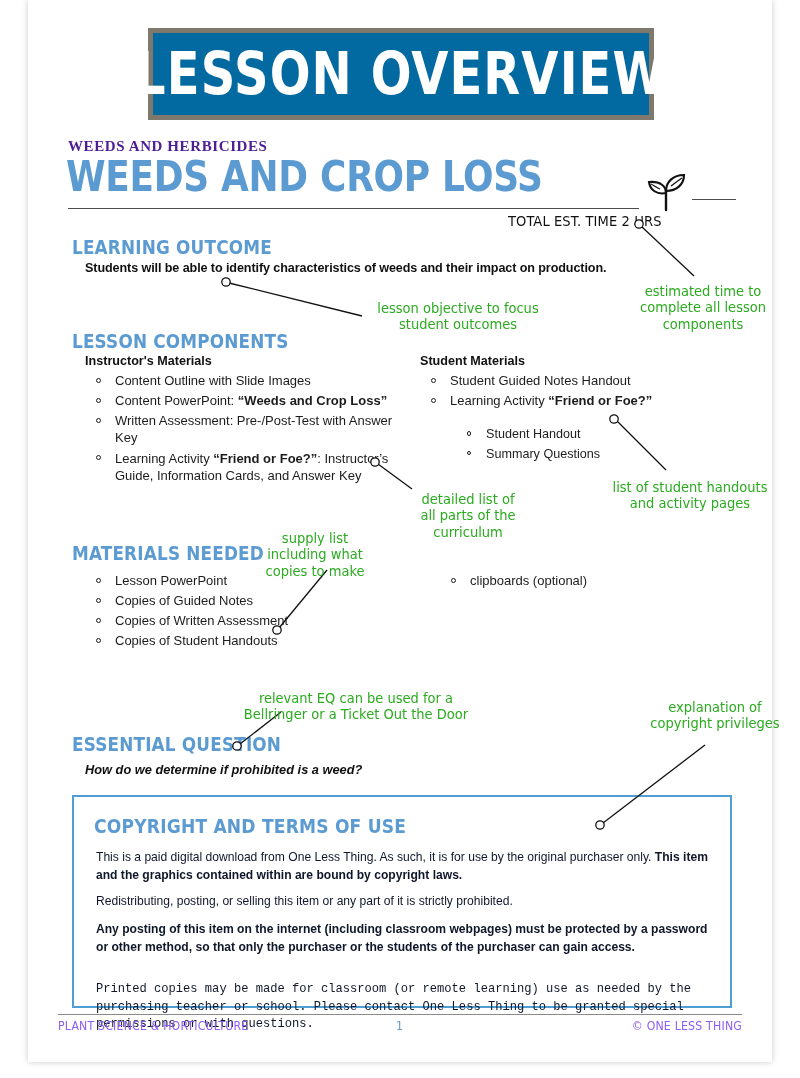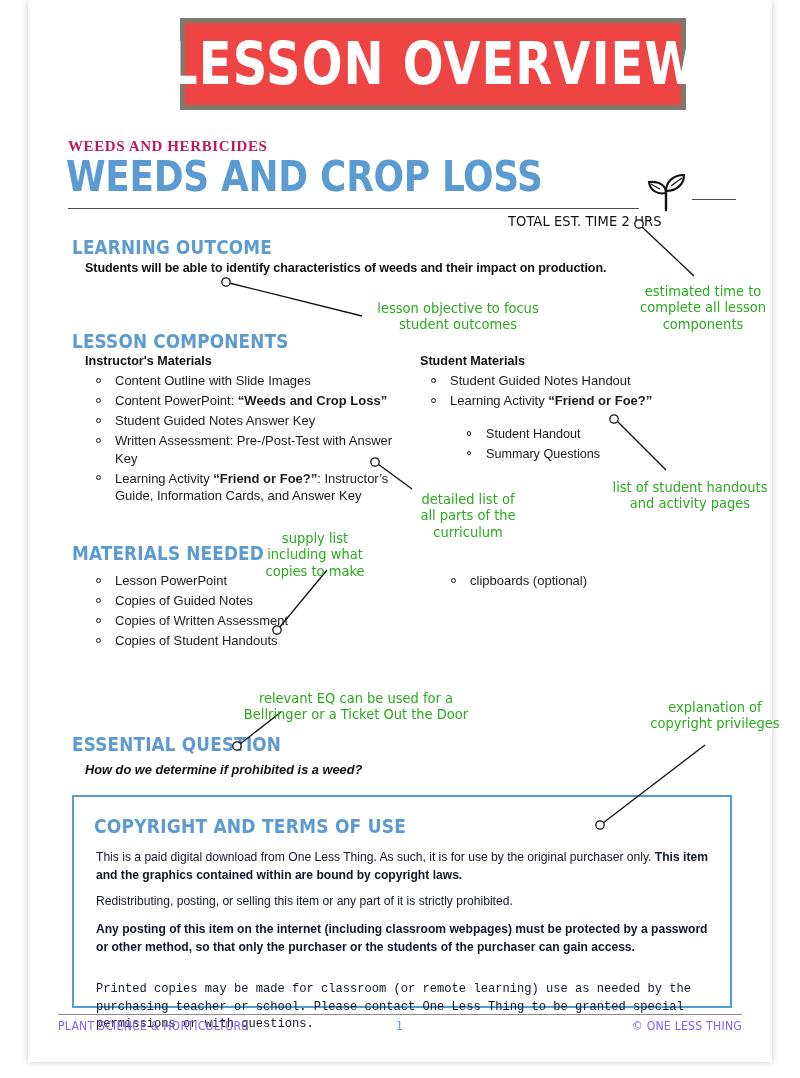--- a/index.html
+++ b/index.html
@@ -25,31 +25,30 @@
     width: 744px;
     height: 1062px;
     background: #ffffff;
     box-shadow: 0 0 6px rgba(0,0,0,0.22);
   }
 
   
   #banner {
     position: absolute;
     left: 148px;
-    top: 18px;
+    top: 28px;
     width: 506px;
     height: 92px;
-    background: #ef4444;
+    background: #0369a1;
     border: 5px solid #7f786c;
     box-sizing: border-box;
     display: flex;
     align-items: center;
     justify-content: center;
     z-index: 5;
-    margin-left: 32px;
   }
   #banner-title {
     font-family: "Liberation Sans Narrow", "DejaVu Sans Condensed", "Liberation Sans", sans-serif;
     font-weight: bold;
     font-size: 58px;
     letter-spacing: 1.2px;
     color: #ffffff;
     line-height: 1;
     transform: scaleX(0.92);
     white-space: nowrap;
@@ -57,21 +56,21 @@
 
   
   #kicker {
     position: absolute;
     left: 68px;
     top: 138px;
     font-family: "Liberation Serif", "DejaVu Serif", serif;
     font-weight: bold;
     font-size: 15px;
     letter-spacing: 0.6px;
-    color: #be185d;
+    color: #4c1d95;
   }
   #doc-title {
     position: absolute;
     left: 66px;
     top: 155px;
     font-family: "Liberation Sans Narrow", "DejaVu Sans Condensed", "Liberation Sans", sans-serif;
     font-weight: bold;
     font-size: 42px;
     letter-spacing: -0.3px;
     color: #5b9bd2;
@@ -298,21 +297,20 @@
 
 <div class="sec-head" style="left:72px; top:236px;">LEARNING OUTCOME</div>
 <div class="outcome">Students will be able to identify characteristics of weeds and their impact on production.</div>
 
 <div class="sec-head" style="left:72px; top:330px;">LESSON COMPONENTS</div>
 
 <div class="colhead" style="left:85px; top:354px;">Instructor's Materials</div>
 <ul class="bul" id="instructor-list" style="left:85px; top:372px; width:320px;">
     <li><span>Content Outline with Slide Images</span></li>
     <li><span>Content PowerPoint: </span><b>“Weeds and Crop Loss”</b></li>
-    <li><span>Student Guided Notes Answer Key</span></li>
     <li><span>Written Assessment: Pre-/Post-Test with Answer Key</span></li>
     <li><span>Learning Activity </span><b>“Friend or Foe?”</b><span>: Instructor’s Guide, Information Cards, and Answer Key</span></li>
   </ul>
 
 <div class="colhead" style="left:420px; top:354px;">Student Materials</div>
 <ul class="bul" id="student-list" style="left:420px; top:372px; width:300px;">
     <li><span>Student Guided Notes Handout</span></li>
     <li><span>Learning Activity </span><b>“Friend or Foe?”</b><ul class="sub">
         <li><span>Student Handout</span></li>
         <li><span>Summary Questions</span></li>

